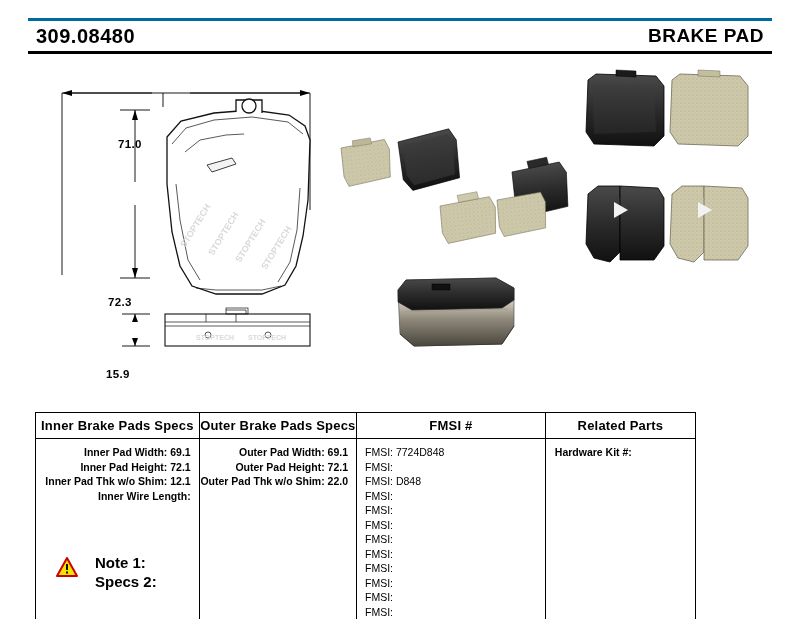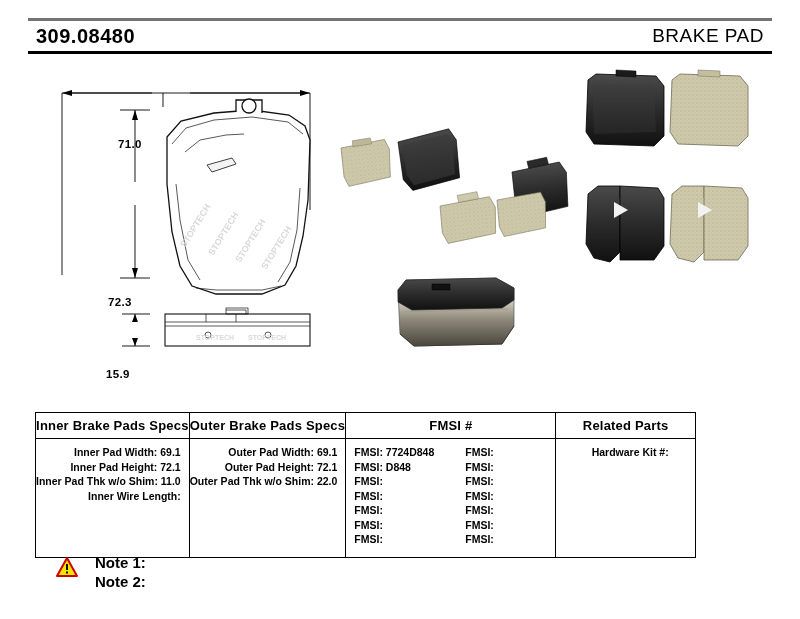--- a/index.html
+++ b/index.html
@@ -16,36 +16,36 @@
     overflow: hidden;
   }
 
   
   .header {
     position: absolute;
     left: 28px;
     top: 18px;
     width: 744px;
     height: 36px;
-    border-top: 3px solid #737373;
+    border-top: 3px solid #0369a1;
     border-bottom: 3px solid #000;
     display: flex;
     align-items: center;
     justify-content: space-between;
     padding: 0 8px;
     box-sizing: border-box;
   }
   .part-number {
     font-size: 20px;
     font-weight: bold;
     letter-spacing: 0.5px;
   }
   .doc-title {
     font-size: 19px;
-    font-weight: normal;
+    font-weight: bold;
     letter-spacing: 0.5px;
     text-align: center;
   }
 
   
   .drawing-area {
     position: absolute;
     left: 0;
     top: 60px;
     width: 800px;
@@ -99,28 +99,29 @@
     font-size: 10.5px;
     font-weight: bold;
     line-height: 14.5px;
     white-space: nowrap;
   }
   .row-right {
     text-align: right;
     padding-right: 8px;
   }
   .row-left {
-    text-align: center;
+    text-align: left;
     padding-left: 9px;
   }
   .fmsi-row {
     display: flex;
     font-size: 10.5px;
-    font-weight: bold;
+    font-weight: normal;
     line-height: 14.5px;
+    flex-direction: column;
   }
   .fmsi-a { width: 112px; text-align: left; padding-left: 8px; }
   .fmsi-b { width: 98px; text-align: left; padding-left: 8px; }
 
   
   .notes {
     position: absolute;
     left: 50px;
     top: 553px;
     width: 300px;
@@ -312,21 +313,21 @@
   <div class="dim-label" id="dim-thk-label">15.9</div>
 </div>
 
 <div class="tables">
 
   <div class="tcol tcol-inner">
     <div class="thead">Inner Brake Pads Specs</div>
     <div class="tbody">
       <div class="row row-right">Inner Pad Width: 69.1</div>
       <div class="row row-right">Inner Pad Height: 72.1</div>
-      <div class="row row-right">Inner Pad Thk w/o Shim: 11.0</div>
+      <div class="row row-right">Inner Pad Thk w/o Shim: 12.1</div>
       <div class="row row-right">Inner Wire Length:</div>
     </div>
   </div>
 
   <div class="tcol tcol-outer">
     <div class="thead">Outer Brake Pads Specs</div>
     <div class="tbody">
       <div class="row row-right">Outer Pad Width: 69.1</div>
       <div class="row row-right">Outer Pad Height: 72.1</div>
       <div class="row row-right">Outer Pad Thk w/o Shim: 22.0</div>
@@ -376,14 +377,14 @@
 
 </div>
 
 <div class="notes">
   <svg class="warn-icon" width="22" height="20" viewBox="0 0 22 20">
     <polygon points="11,1 21,19 1,19" fill="#f2e500" stroke="#c00" stroke-width="2" stroke-linejoin="round"></polygon>
     <rect x="10" y="7" width="2" height="6" fill="#111"></rect>
     <rect x="10" y="14.5" width="2" height="2" fill="#111"></rect>
   </svg>
   <div class="note-line">Note 1:</div>
-  <div class="note-line">Note 2:</div>
+  <div class="note-line">Specs 2:</div>
 </div>
 
 </body></html>

